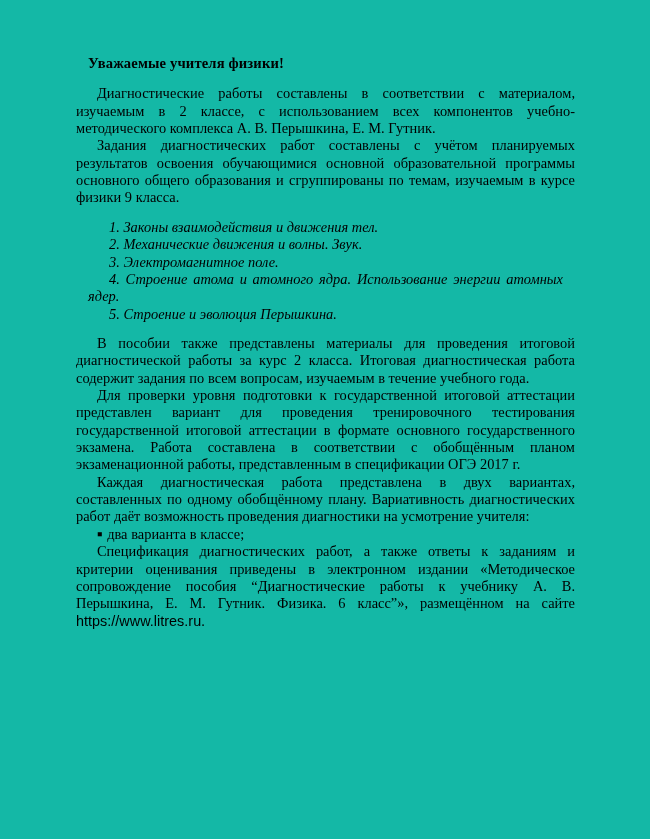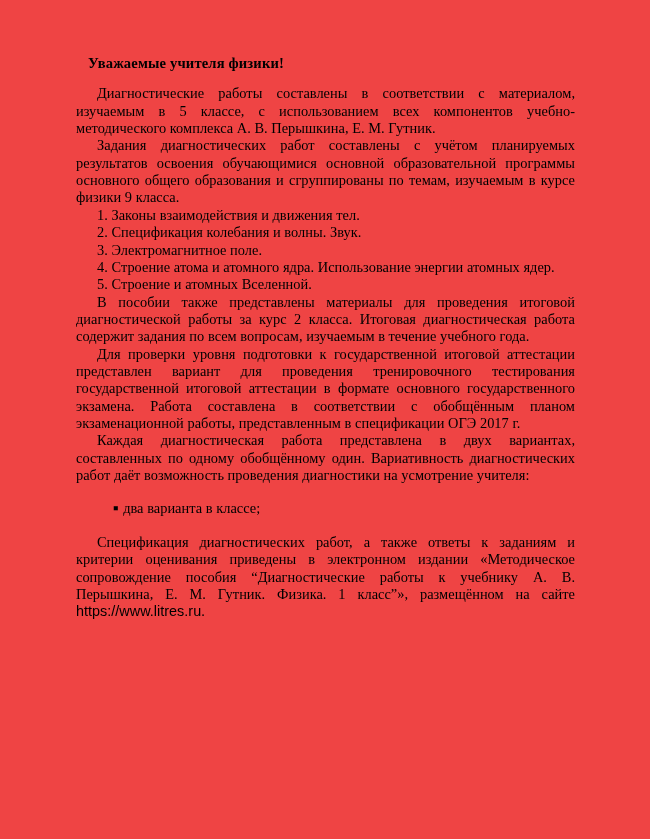--- a/index.html
+++ b/index.html
@@ -11,21 +11,21 @@
     width: 650px;
     height: 839px;
     overflow: hidden;
     font-family: "Liberation Serif", "DejaVu Serif", serif;
     color: #000000;
   }
   .page {
     position: relative;
     width: 650px;
     height: 839px;
-    background: #ef4444;
+    background: #14b8a6;
   }
   .text-block {
     position: absolute;
     left: 76px;
     top: 55px;
     width: 499px;
   }
   .heading {
     font-weight: bold;
     font-size: 14.6px;
@@ -38,34 +38,35 @@
     margin: 0;
     font-size: 14.4px;
     line-height: 17.35px;
     text-align: justify;
     text-indent: 21px;
     text-justify: inter-word;
     hyphens: manual;
     letter-spacing: 0.02px;
   }
   .numlist {
-    margin: 0;
+    margin: 12px;
     padding: 0;
     list-style: none;
+    font-style: italic;
   }
   .numlist li {
     font-size: 14.4px;
     line-height: 17.35px;
     text-align: justify;
     text-indent: 21px;
     margin: 0;
     letter-spacing: 0.02px;
   }
   .bullist {
-    margin: 16px;
+    margin: 0;
     padding: 0;
     list-style: none;
   }
   .bullist li {
     font-size: 14.4px;
     line-height: 17.35px;
     text-align: left;
     margin: 0;
     padding-left: 35px;
     text-indent: -14px;
@@ -81,38 +82,38 @@
   }
 </style>
 </head>
 <body>
 
 <div class="page">
   <div class="text-block">
 
     <div class="heading">Уважаемые учителя физики!</div>
 
-    <p class="para">Диагностические работы составлены в соответствии с материалом, изучаемым в 5 классе, с использованием всех компонентов учебно-методического комплекса А. В. Перышкина, Е. М. Гутник.</p>
+    <p class="para">Диагностические работы составлены в соответствии с материалом, изучаемым в 2 классе, с использованием всех компонентов учебно-методического комплекса А. В. Перышкина, Е. М. Гутник.</p>
 
     <p class="para">Задания диагностических работ составлены с учётом планируемых результатов освоения обучающимися основной образовательной программы основного общего образования и сгруппированы по темам, изучаемым в курсе физики 9 класса.</p>
 
     <ul class="numlist">
       <li><span>1.</span>&nbsp;<span>Законы взаимодействия и движения тел.</span></li>
-      <li><span>2.</span>&nbsp;<span>Спецификация колебания и волны. Звук.</span></li>
+      <li><span>2.</span>&nbsp;<span>Механические движения и волны. Звук.</span></li>
       <li><span>3.</span>&nbsp;<span>Электромагнитное поле.</span></li>
       <li><span>4.</span>&nbsp;<span>Строение атома и атомного ядра. Использование энергии атомных ядер.</span></li>
-      <li><span>5.</span>&nbsp;<span>Строение и атомных Вселенной.</span></li>
+      <li><span>5.</span>&nbsp;<span>Строение и эволюция Перышкина.</span></li>
     </ul>
 
     <p class="para">В пособии также представлены материалы для проведения итоговой диагностической работы за курс 2 класса. Итоговая диагностическая работа содержит задания по всем вопросам, изучаемым в течение учебного года.</p>
 
     <p class="para">Для проверки уровня подготовки к государственной итоговой аттестации представлен вариант для проведения тренировочного тестирования государственной итоговой аттестации в формате основного государственного экзамена. Работа составлена в соответствии с обобщённым планом экзаменационной работы, представленным в спецификации ОГЭ 2017 г.</p>
 
-    <p class="para">Каждая диагностическая работа представлена в двух вариантах, составленных по одному обобщённому один. Вариативность диагностических работ даёт возможность проведения диагностики на усмотрение учителя:</p>
+    <p class="para">Каждая диагностическая работа представлена в двух вариантах, составленных по одному обобщённому плану. Вариативность диагностических работ даёт возможность проведения диагностики на усмотрение учителя:</p>
 
     <ul class="bullist">
       <li><span class="bullet-mark">■</span><span>два варианта в классе;</span></li>
     </ul>
 
-    <p class="para"><span>Спецификация диагностических работ, а также ответы к заданиям и критерии оценивания приведены в электронном издании «Методическое сопровождение пособия “Диагностические работы к учебнику А. В. Перышкина, Е. М. Гутник. Физика. 1 класс”», размещённом на сайте </span><span class="url">https://www.litres.ru</span><span>.</span></p>
+    <p class="para"><span>Спецификация диагностических работ, а также ответы к заданиям и критерии оценивания приведены в электронном издании «Методическое сопровождение пособия “Диагностические работы к учебнику А. В. Перышкина, Е. М. Гутник. Физика. 6 класс”», размещённом на сайте </span><span class="url">https://www.litres.ru</span><span>.</span></p>
 
   </div>
 </div>
 
 </body></html>

